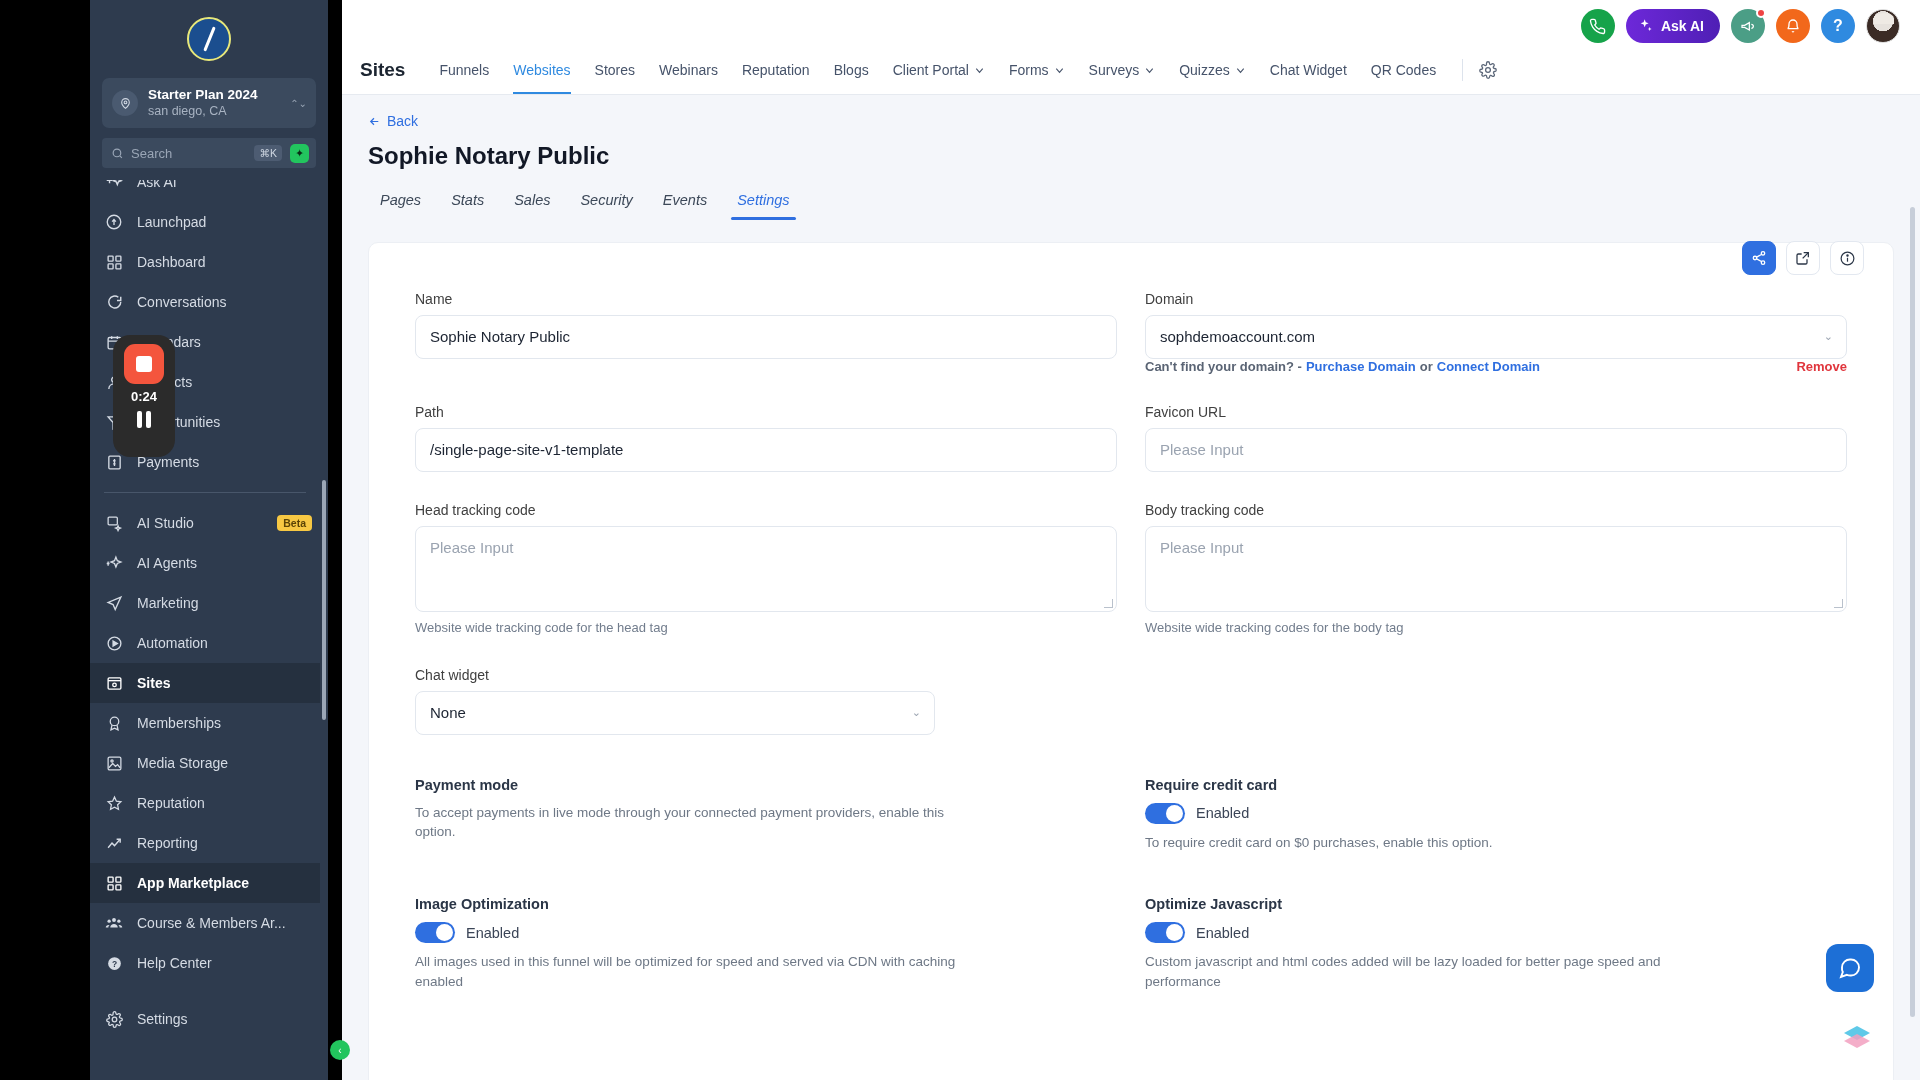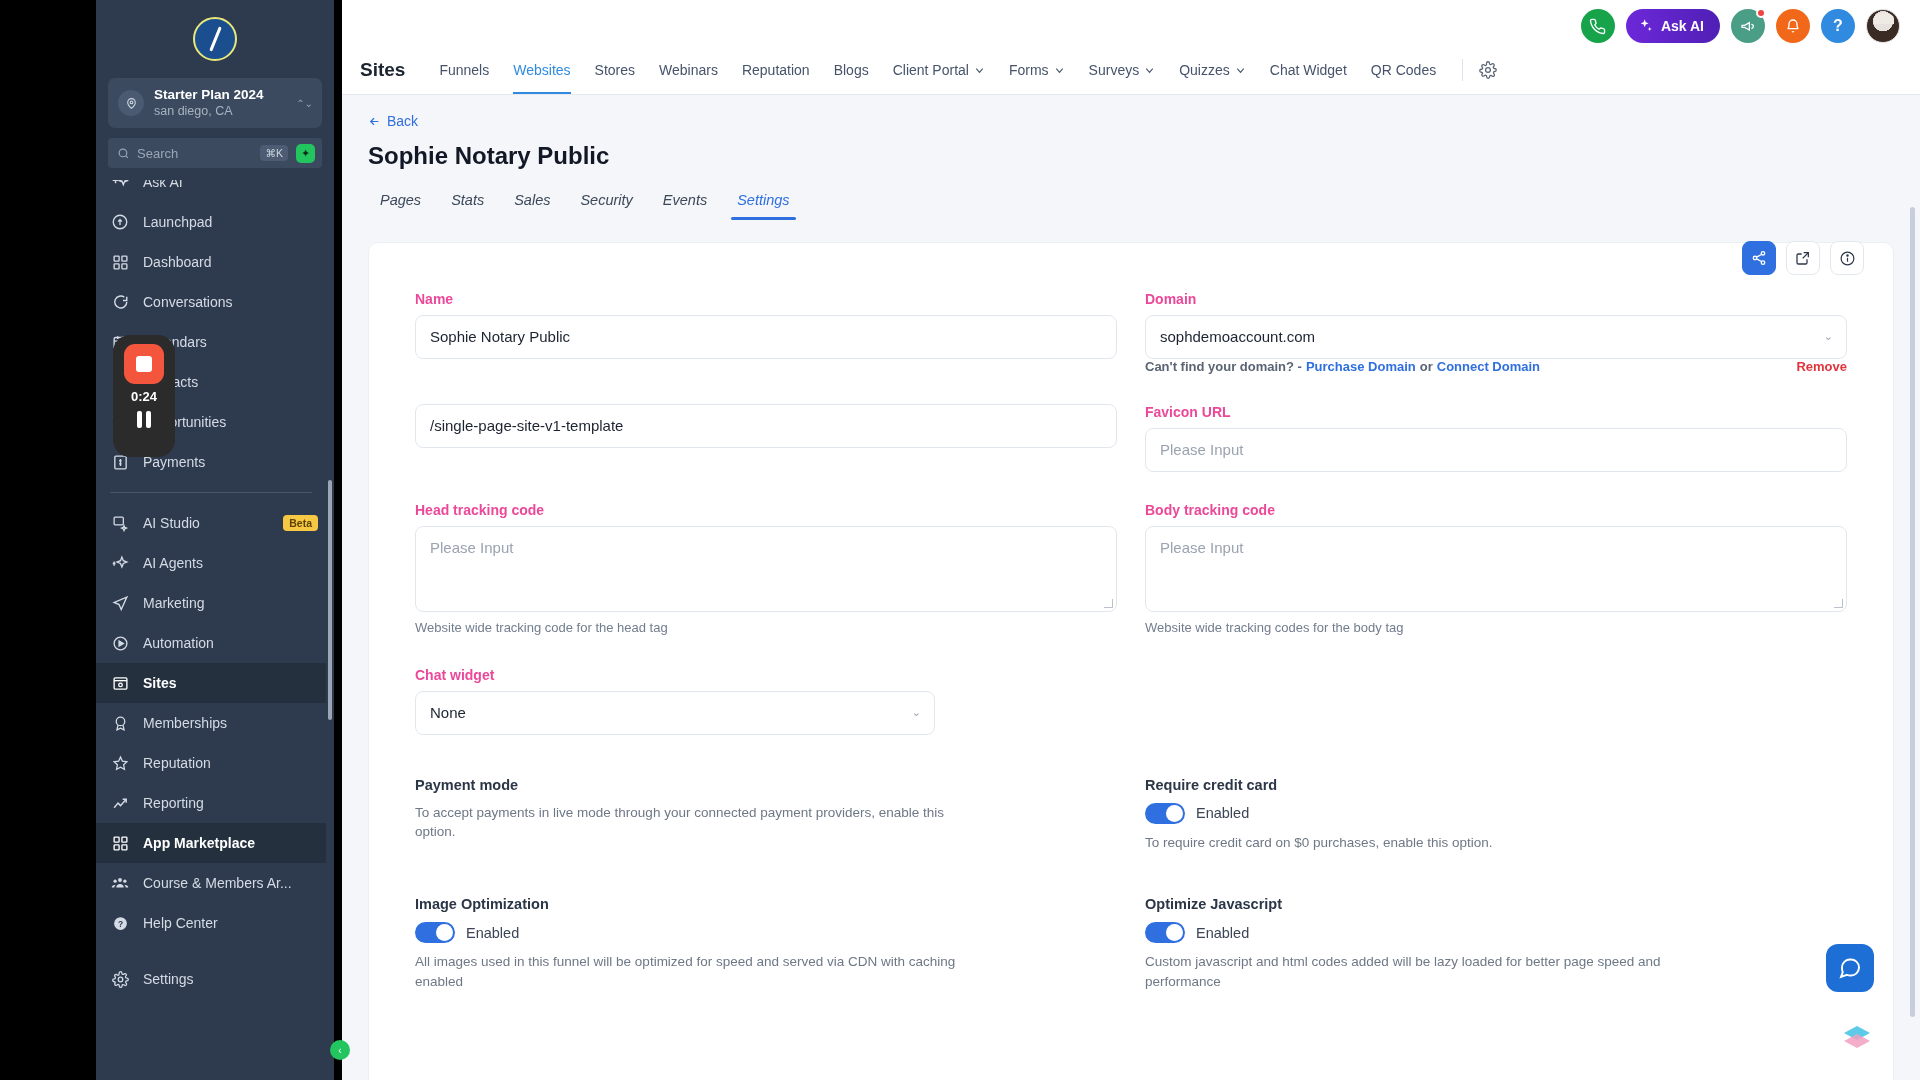--- a/index.html
+++ b/index.html
@@ -6,21 +6,21 @@
   html, body {
     width: 1920px; height: 1080px;
     overflow: hidden;
     font-family: "Liberation Sans", sans-serif;
     background: #000;
   }
   .screen { position: relative; width: 1920px; height: 1080px; background:#000; }
 
   
   .sidebar {
-    position: absolute; left: 96px; top: 0; width: 238px; height: 1080px;
+    position: absolute; left: 90px; top: 0; width: 238px; height: 1080px;
     background: #2e3b4e; display: flex; flex-direction: column;
   }
   .sb-logo-wrap { height: 78px; display:flex; align-items:center; justify-content:center; }
   .sb-logo {
     width: 44px; height: 44px; border-radius: 50%;
     background:#1b4e8f; border: 2.5px solid #e8e87a;
     display:flex; align-items:center; justify-content:center;
   }
   .sb-logo-slash { width:3px; height:26px; background:#fff; transform: rotate(22deg); border-radius:2px; }
 
@@ -151,21 +151,21 @@
   .head-actions { position:absolute; right: 56px; top: 146px; display:flex; gap:10px; }
   .sqbtn { width:34px;height:34px;border-radius:8px; display:flex;align-items:center;justify-content:center; background:#fff; border:1px solid #e3e8f0; }
   .sqbtn.primary { background:#2f6fe0; border-color:#2f6fe0; color:#fff; }
 
   .card {
     margin: 22px 26px 0 26px; background:#fff; border-radius:10px;
     border:1px solid #eceff4; min-height: 860px; padding: 48px 46px 40px 46px;
   }
   .grid2 { display:grid; grid-template-columns: 1fr 1fr; column-gap: 28px; }
   .field { margin-bottom: 24px; }
-  .flabel { font-size: 14px; color:#ec4899; margin-bottom: 8px; font-weight:700; }
+  .flabel { font-size: 14px; color:#404040; margin-bottom: 8px; font-weight:400; }
   .finput {
     height: 44px; border:1px solid #e2e7ee; border-radius:8px; background:#fff;
     display:flex; align-items:center; padding: 0 14px; font-size:15px; color:#1c2432;
     position:relative;
   }
   .finput.placeholder { color:#9aa3b0; }
   .finput .chev { position:absolute; right:13px; color:#9aa3b0; font-size:11px; }
   .ftextarea {
     height: 86px; border:1px solid #e2e7ee; border-radius:8px; background:#fff;
     padding: 12px 14px; font-size:15px; color:#9aa3b0; position:relative;
@@ -377,20 +377,30 @@
       <div class="sb-item">
         <span class="ic">
           <svg width="17" height="17" viewBox="0 0 24 24" fill="none" stroke="#d5dbe4" stroke-width="1.8">
               <circle cx="12" cy="9" r="6"></circle>
               <path d="M8.5 14l-1.5 7 5-2.5 5 2.5-1.5-7"></path>
             </svg>
         </span>
         <span class="lbl">Memberships</span>
       </div>
 
+      <div class="sb-item">
+        <span class="ic">
+          <svg width="17" height="17" viewBox="0 0 24 24" fill="none" stroke="#d5dbe4" stroke-width="1.8">
+              <rect x="3" y="3" width="18" height="18" rx="2"></rect>
+              <circle cx="8.5" cy="8.5" r="1.6"></circle>
+              <path d="M4 18l5.5-6 4 4.2 2.8-2.6L20 18"></path>
+            </svg>
+        </span>
+        <span class="lbl">Media Storage</span>
+      </div>
 
       <div class="sb-item">
         <span class="ic">
           <svg width="17" height="17" viewBox="0 0 24 24" fill="none" stroke="#d5dbe4" stroke-width="1.8">
               <path d="M12 3l2.7 5.8 6.3.8-4.6 4.3 1.2 6.2L12 17.2 6.4 20.1l1.2-6.2L3 9.6l6.3-.8z"></path>
             </svg>
         </span>
         <span class="lbl">Reputation</span>
       </div>
 
@@ -630,20 +640,21 @@
               <a href="#" style="margin:0 4px">Purchase Domain</a>
               <span>or</span>
               <a href="#" style="margin-left:4px">Connect Domain</a>
               <span class="remove-link">Remove</span>
             </div>
           </div>
         </div>
 
         <div class="grid2" style="margin-top:6px">
           <div class="field">
+            <div class="flabel">Path</div>
             <div class="finput">
               <span>/single-page-site-v1-template</span>
             </div>
           </div>
 
           <div class="field">
             <div class="flabel">Favicon URL</div>
             <div class="finput placeholder">
               <span>Please Input</span>
             </div>

